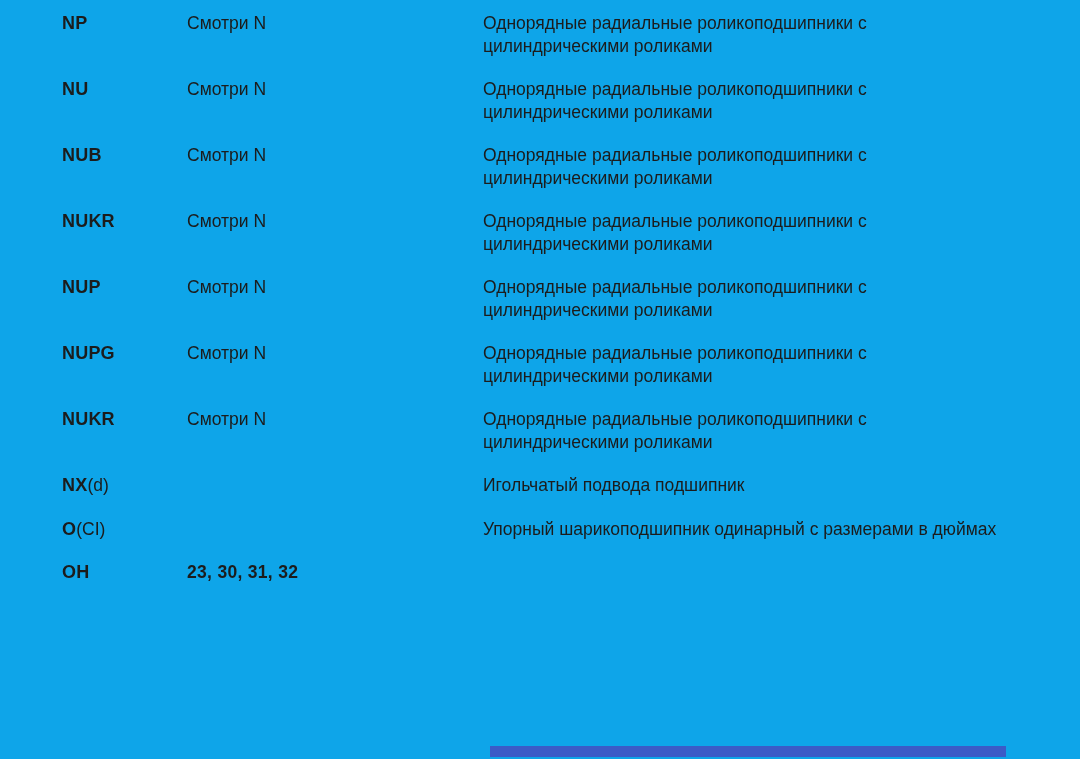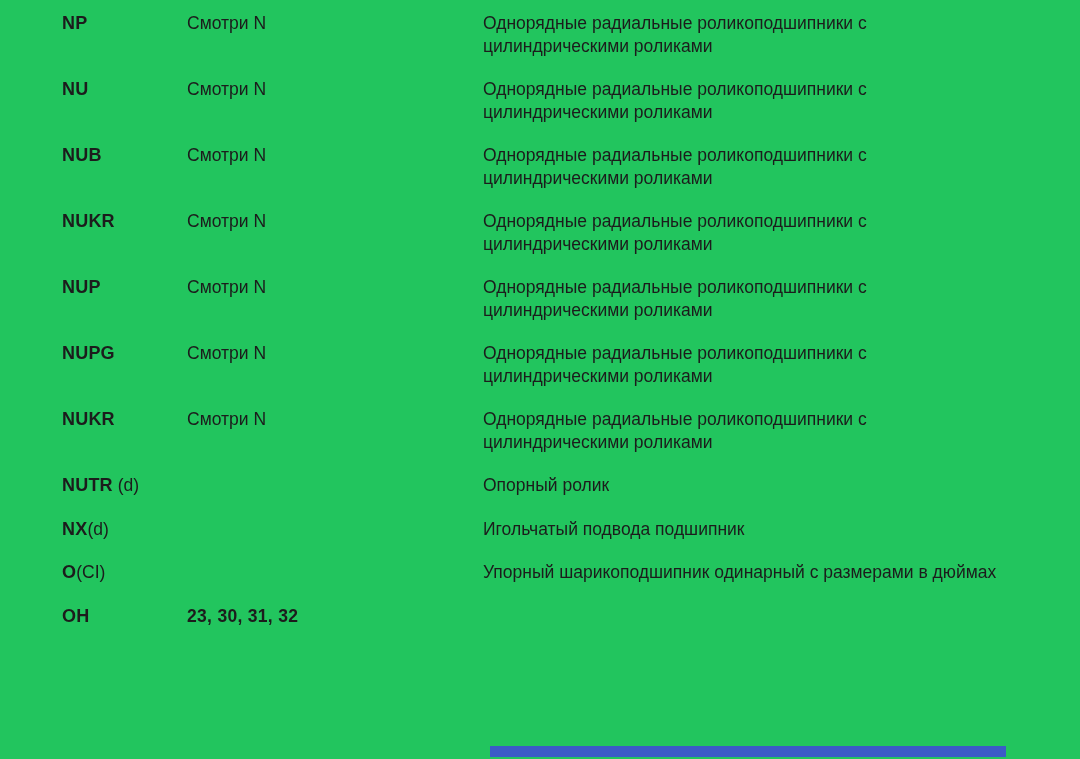--- a/index.html
+++ b/index.html
@@ -4,21 +4,21 @@
 <style>
   html, body {
     margin: 0;
     padding: 0;
     background: #ffffff;
   }
   .page {
     position: relative;
     width: 1080px;
     height: 759px;
-    background: #22c55e;
+    background: #0ea5e9;
     font-family: "Liberation Sans", "DejaVu Sans", sans-serif;
     color: #1c1c1c;
     overflow: hidden;
     box-sizing: border-box;
     padding-top: 12px;
   }
   .row {
     display: grid;
     grid-template-columns: 125px 296px 518px;
     padding-left: 62px;
@@ -98,25 +98,20 @@
     <div class="cell ref">Смотри N</div>
     <div class="cell desc">Однорядные радиальные роликоподшипники с цилиндрическими роликами</div>
   </div>
 
   <div class="row">
     <div class="cell"><span class="code-main">NUKR</span><span class="code-suffix"></span></div>
     <div class="cell ref">Смотри N</div>
     <div class="cell desc">Однорядные радиальные роликоподшипники с цилиндрическими роликами</div>
   </div>
 
-  <div class="row">
-    <div class="cell"><span class="code-main">NUTR</span><span class="code-suffix"> (d)</span></div>
-    <div class="cell ref"></div>
-    <div class="cell desc">Опорный ролик</div>
-  </div>
 
   <div class="row">
     <div class="cell"><span class="code-main">NX</span><span class="code-suffix">(d)</span></div>
     <div class="cell ref"></div>
     <div class="cell desc">Игольчатый подвода подшипник</div>
   </div>
 
   <div class="row">
     <div class="cell"><span class="code-main">O</span><span class="code-suffix">(CI)</span></div>
     <div class="cell ref"></div>

